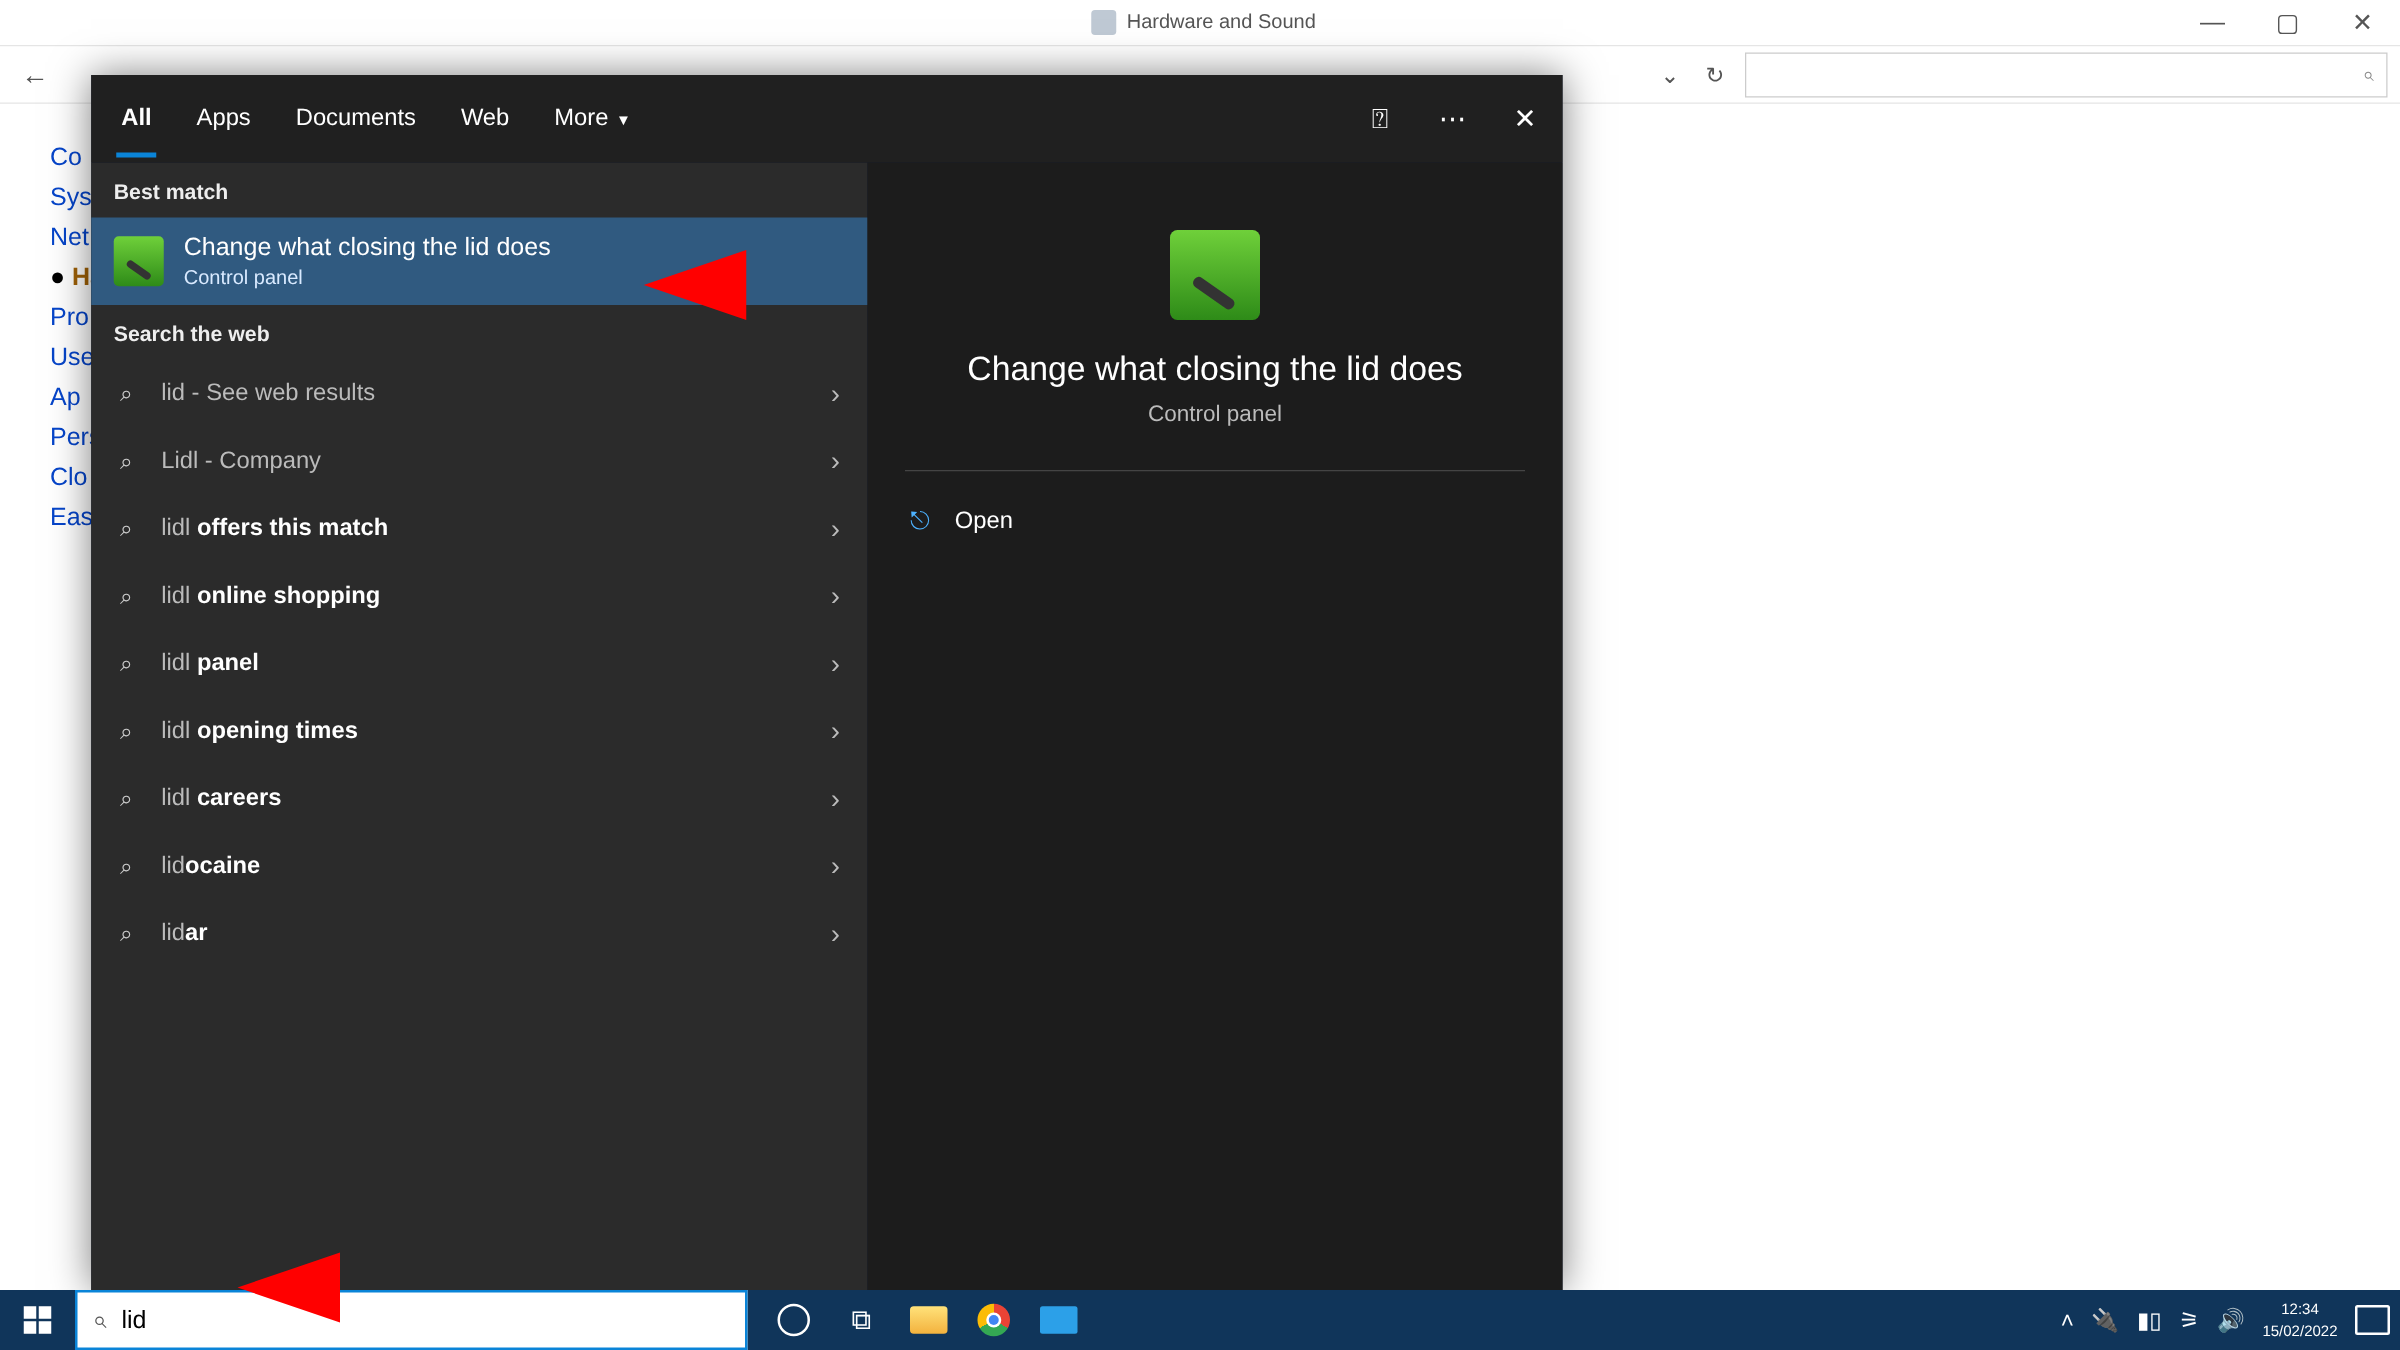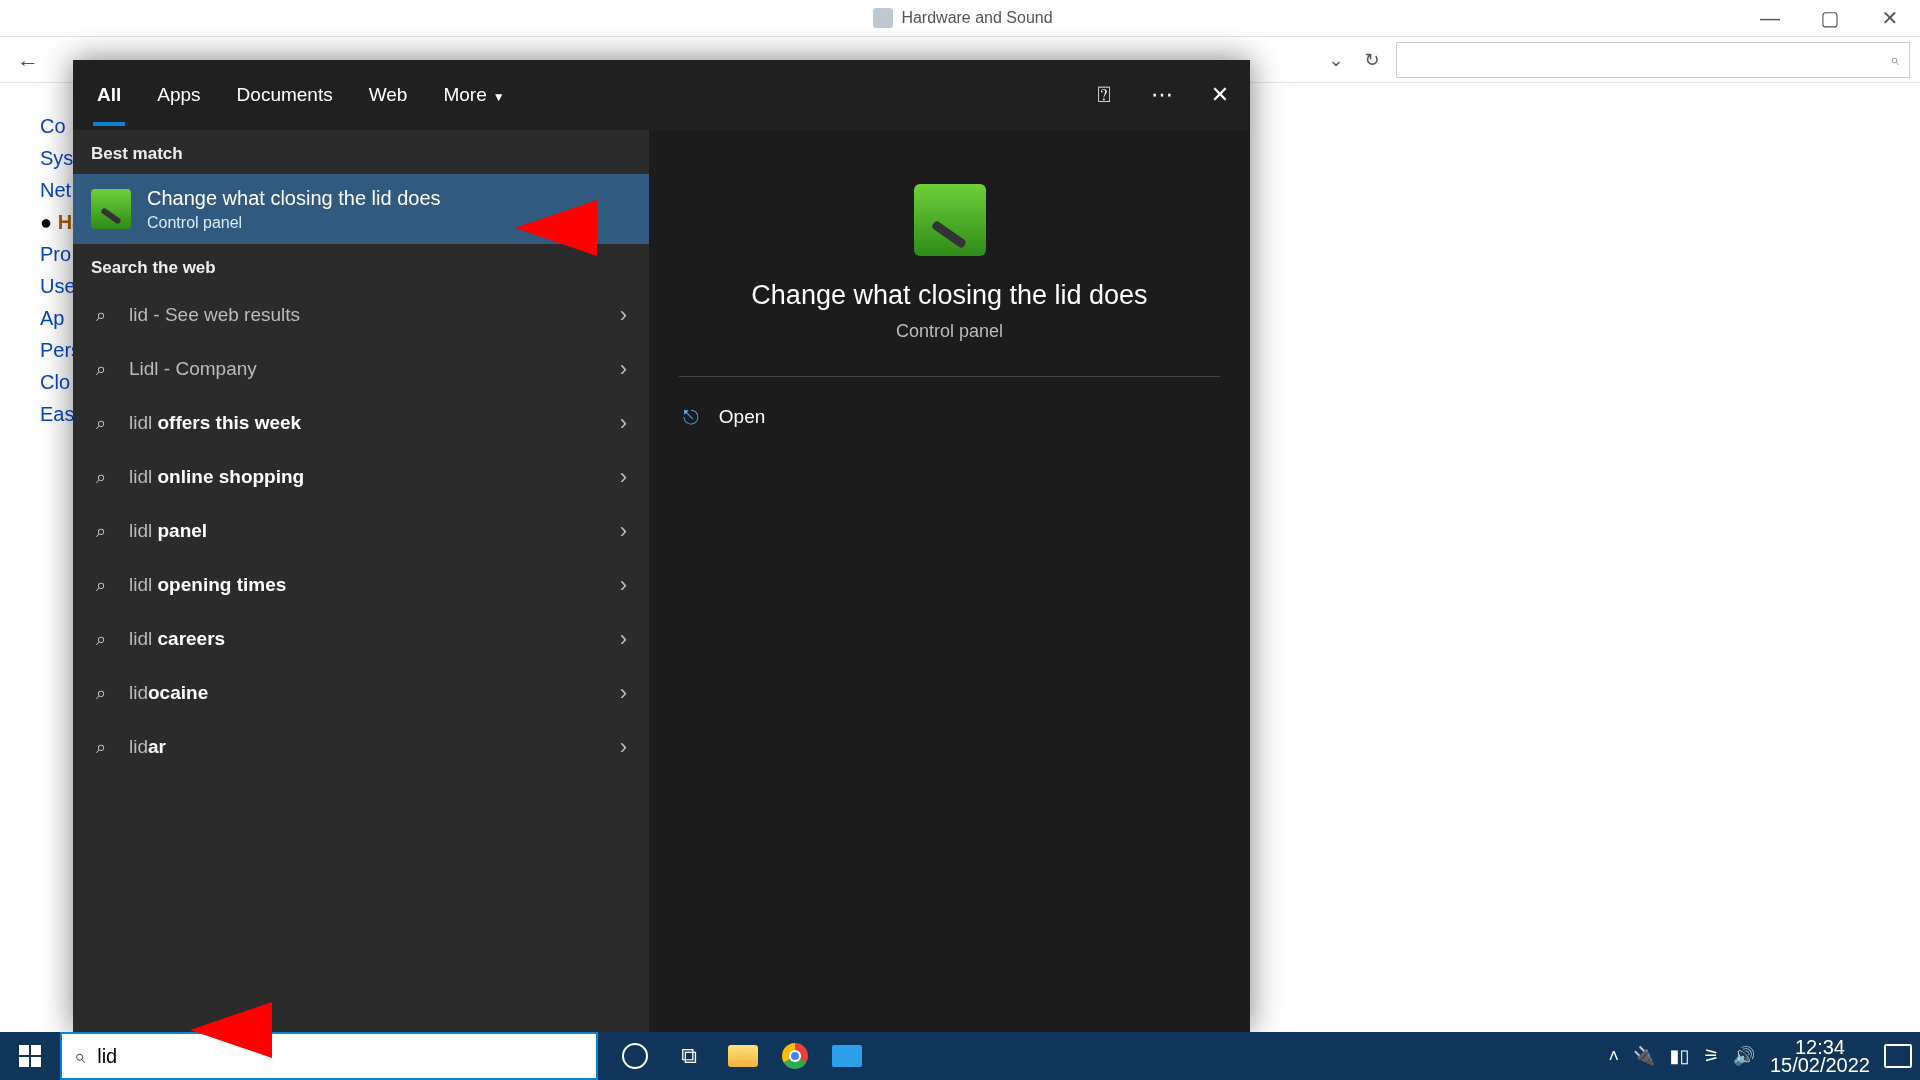--- a/index.html
+++ b/index.html
@@ -23,21 +23,21 @@
   
   #search-flyout{position:absolute;left:73px;bottom:48px;width:1177px;height:972px;background:#0f172a;color:#ddd;display:flex;flex-direction:column;box-shadow:0 0 30px rgba(0,0,0,.5);}
   #sf-tabs{height:70px;display:flex;align-items:center;padding:0 20px;gap:28px;background:#202020;position:relative;}
   .sf-tab{color:#fff;font-size:19px;padding:20px 4px;position:relative;cursor:default;}
   .sf-tab.active{font-weight:600;}
   .sf-tab.active::after{content:"";position:absolute;left:0;right:0;bottom:0;height:4px;background:#0a84d8;}
   .sf-more-caret{font-size:12px;margin-left:6px;}
   #sf-top-right{position:absolute;right:10px;top:0;height:70px;display:flex;align-items:center;gap:18px;}
   #sf-top-right span{width:40px;height:40px;display:flex;align-items:center;justify-content:center;color:#fff;font-size:22px;}
   #sf-body{flex:1;display:flex;}
-  #sf-left{width:576px;background:#2b2b2b;display:flex;flex-direction:column;}
+  #sf-left{width:621px;background:#2b2b2b;display:flex;flex-direction:column;}
   .sf-section-label{padding:14px 18px 10px;font-size:17px;font-weight:600;color:#eee;}
   .sf-best{display:flex;align-items:center;padding:12px 18px;background:#305a80;color:#fff;}
   .sf-best .bicon{width:40px;height:40px;margin-right:16px;border-radius:4px;background:linear-gradient(#6fd03a,#2e8b18);position:relative;}
   .sf-best .bicon::after{content:"";position:absolute;width:22px;height:6px;background:#333;border-radius:3px;left:9px;top:24px;transform:rotate(35deg);}
   .sf-best .bt1{font-size:20px;line-height:24px;}
   .sf-best .bt2{font-size:16px;color:#d9eaff;margin-top:4px;}
   .sf-web{display:flex;align-items:center;padding:0 18px;height:54px;position:relative;color:#fff;font-size:19px;}
   .sf-web .sicon{width:20px;height:20px;margin-right:18px;display:flex;align-items:center;justify-content:center;color:#ccc;font-size:18px;}
   .sf-web .chev{position:absolute;right:22px;top:50%;transform:translateY(-50%);color:#bbb;font-size:22px;}
   .sf-web .faded{color:#bbb;font-weight:400;}
@@ -64,21 +64,21 @@
   #search-box .sicon{color:#555;font-size:20px;transform:scaleX(-1);}
   #task-icons{display:flex;align-items:center;gap:24px;margin-left:22px;}
   .ticon{width:30px;height:30px;display:flex;align-items:center;justify-content:center;font-size:22px;color:#fff;}
   .ticon .circ{width:22px;height:22px;border:2px solid #fff;border-radius:50%;}
   .ticon.folder{background:linear-gradient(#ffe27a,#f3b23e);border-radius:3px;width:30px;height:22px;}
   .ticon.chrome{width:26px;height:26px;border-radius:50%;background:conic-gradient(#ea4335 0 120deg,#34a853 120deg 240deg,#fbbc05 240deg 360deg);position:relative;}
   .ticon.chrome::after{content:"";position:absolute;inset:7px;border-radius:50%;background:#fff;}
   .ticon.chrome::before{content:"";position:absolute;inset:9px;border-radius:50%;background:#4285f4;z-index:2;}
   .ticon.cp{width:30px;height:22px;background:#2ca0e8;border-radius:2px;}
   #tray{margin-left:auto;display:flex;align-items:center;gap:14px;padding-right:8px;font-size:16px;}
-  #tray .clock{text-align:center;line-height:18px;font-size:20px;}
+  #tray .clock{text-align:center;line-height:18px;font-size:12px;}
   #tray .tray-ic{font-size:18px;}
   #tray .notif{width:24px;height:20px;border:2px solid #fff;border-radius:2px;}
 </style>
 </head>
 <body>
 
 <div id="cp-window">
   <div id="cp-titlebar">
     <span class="title-icon"></span>
     <span>Hardware and Sound</span>
@@ -145,21 +145,21 @@
             <span><span class="faded">lid</span><span class="faded"> - See web results</span></span>
             <span class="chev">›</span>
           </div>
           <div class="sf-web">
             <span class="sicon">⌕</span>
             <span><span class="faded">Lidl</span><span class="faded"> - Company</span></span>
             <span class="chev">›</span>
           </div>
           <div class="sf-web">
             <span class="sicon">⌕</span>
-            <span><span class="faded">lidl</span><b> offers this week</b></span>
+            <span><span class="faded">lidl</span><b> offers this match</b></span>
             <span class="chev">›</span>
           </div>
           <div class="sf-web">
             <span class="sicon">⌕</span>
             <span><span class="faded">lidl</span><b> online shopping</b></span>
             <span class="chev">›</span>
           </div>
           <div class="sf-web">
             <span class="sicon">⌕</span>
             <span><span class="faded">lidl</span><b> panel</b></span>

